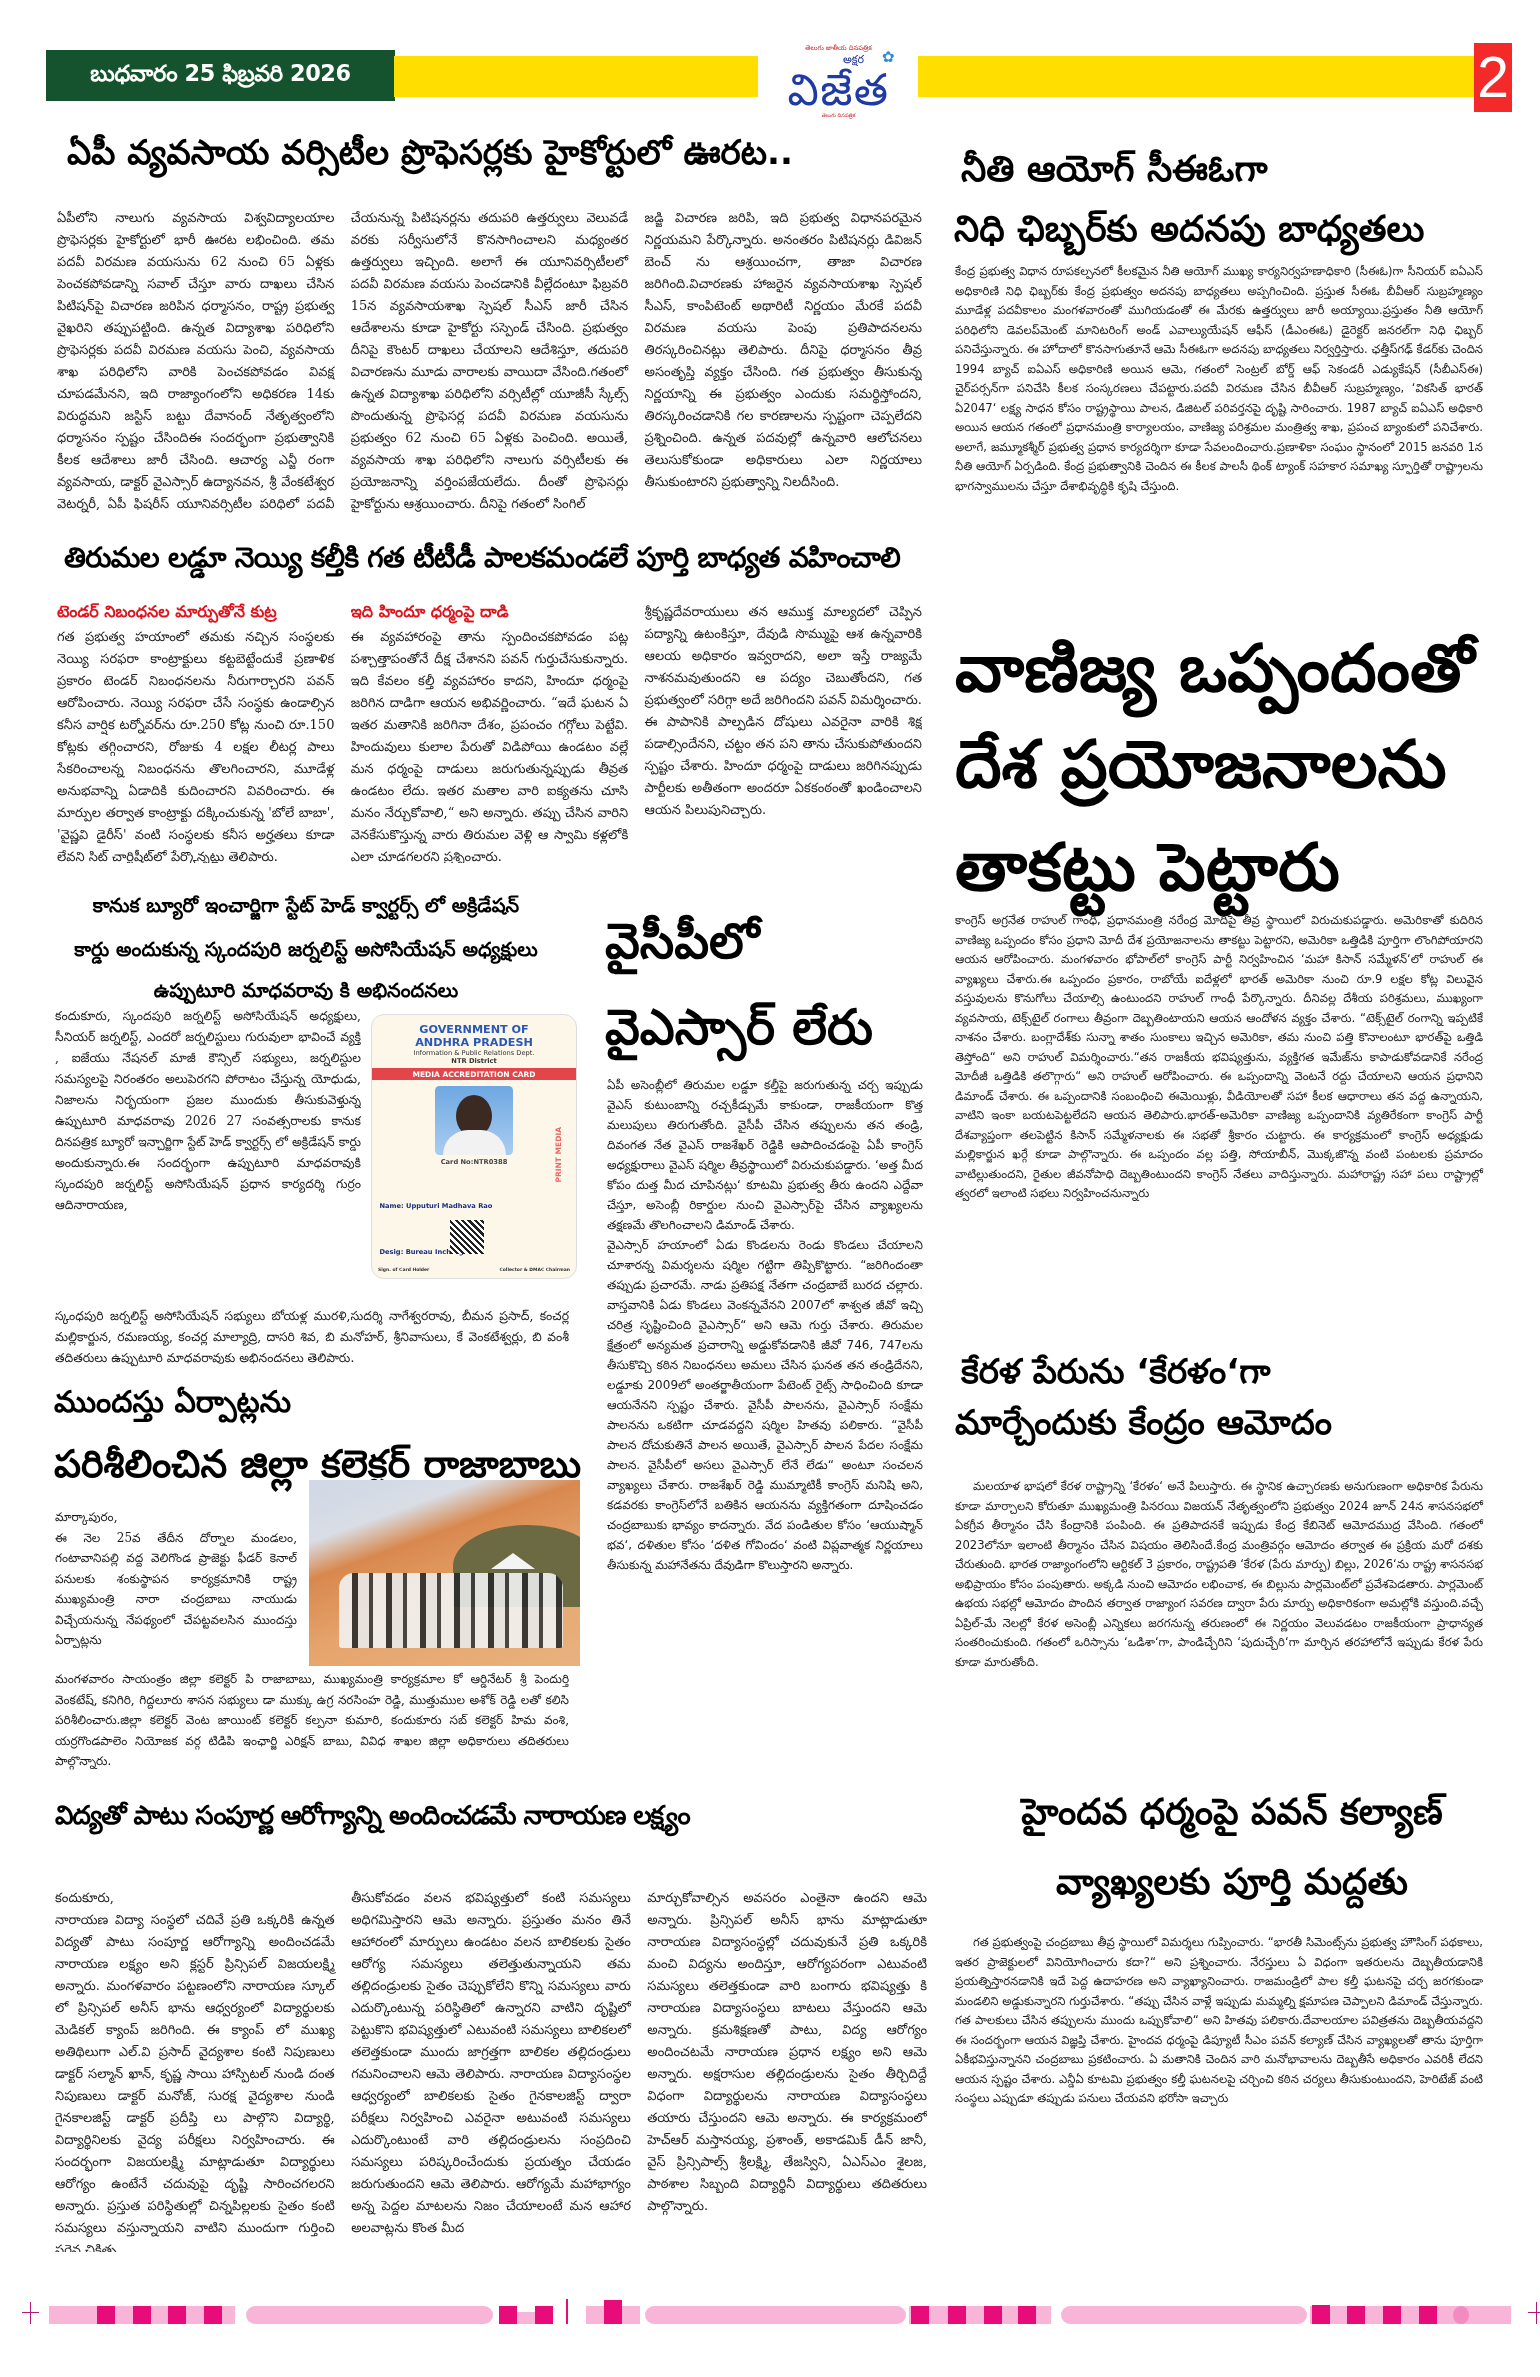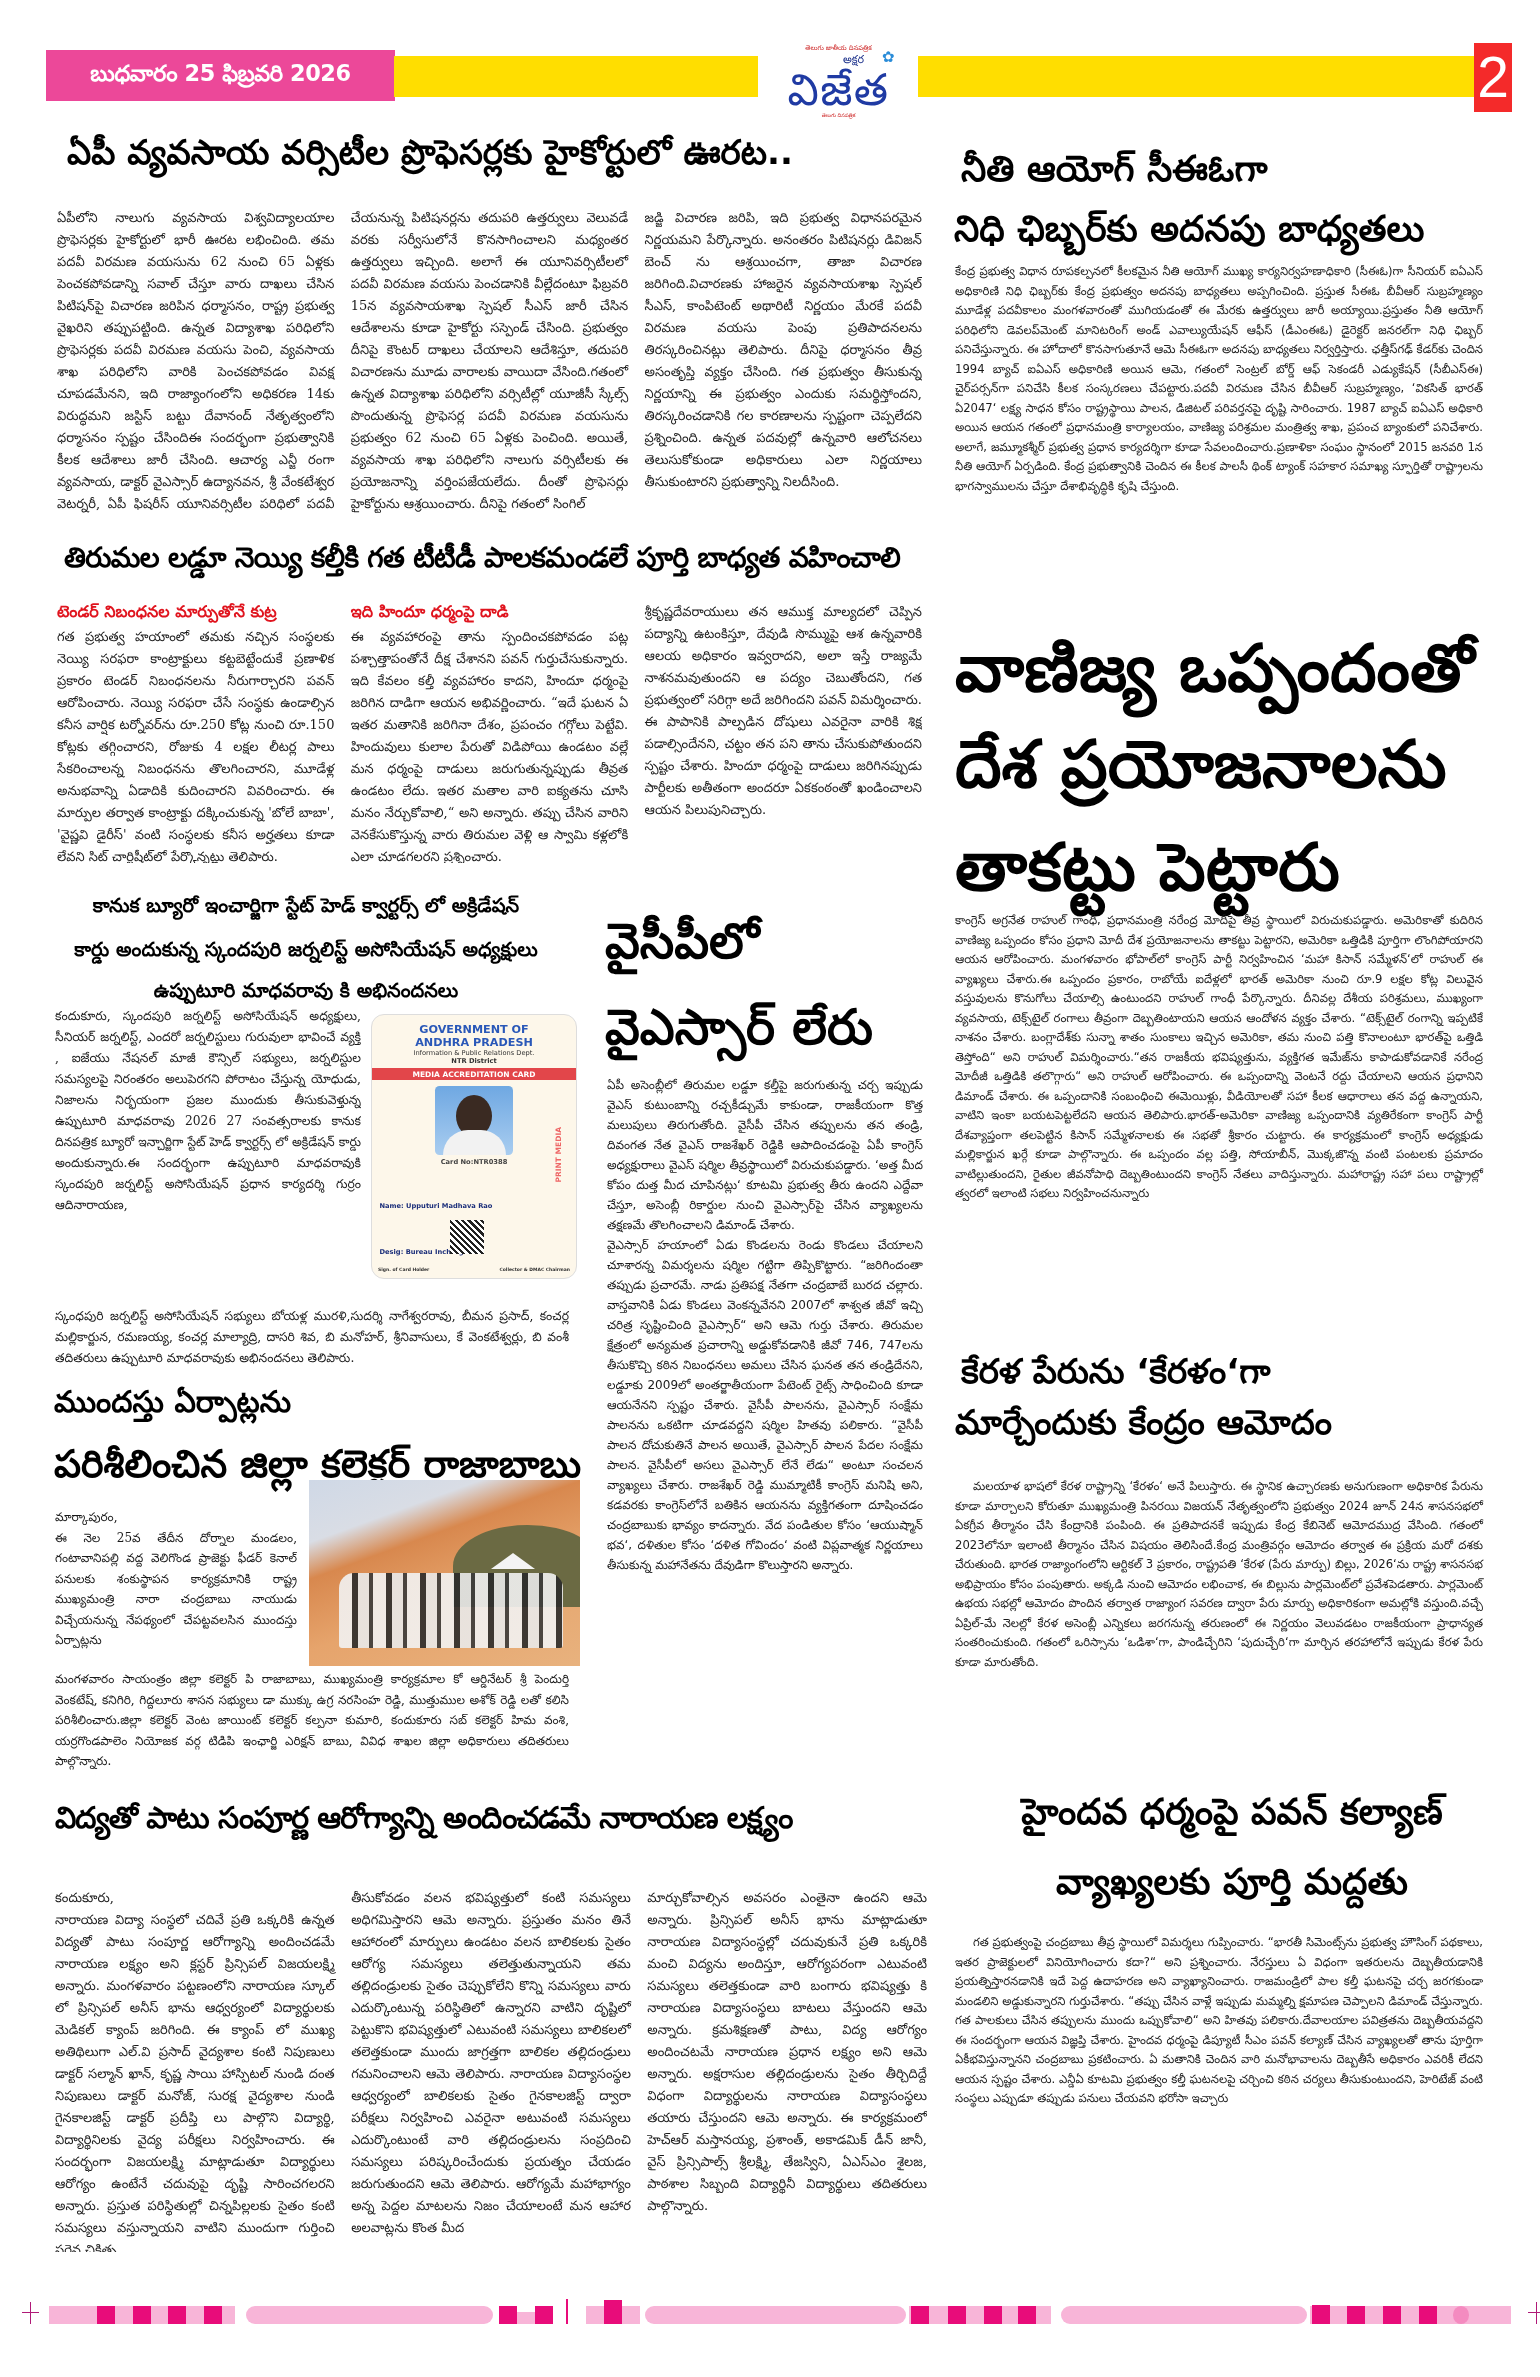--- a/index.html
+++ b/index.html
@@ -1,20 +1,20 @@
 <!DOCTYPE html>
 <html style="font-size:12px"><head>
 <meta charset="utf-8">
 <style>
   * { box-sizing: border-box; margin: 0; padding: 0; }
   html, body { width: 1541px; height: 2377px; background: #ffffff; overflow: hidden; }
   body { position: relative; font-family: "DejaVu Sans", sans-serif; color: #111; }
 
   
-  .mast-date { position: absolute; left: 46px; top: 50px; width: 349px; height: 51px; background: #ec4899;
+  .mast-date { position: absolute; left: 46px; top: 50px; width: 349px; height: 51px; background: #14532d;
     color: #fff; font-weight: bold; font-size: 22.4px; display: flex; align-items: center; justify-content: center; letter-spacing: -0.4px; }
   .mast-bar { position: absolute; top: 56px; height: 41px; background: #ffde00; }
   .mast-bar.left { left: 394px; width: 364px; }
   .mast-bar.right { left: 918px; width: 557px; }
   .mast-logo { position: absolute; left: 760px; top: 46px; width: 157px; height: 72px; display: flex; flex-direction: column; align-items: center; justify-content: center; }
   .mast-logo .tagline { font-size: 6.7px; color: #c22; }
   .mast-logo .small { font-size: 11px; color: #1a2f8a; font-weight: normal; margin-left: 30px; }
   .mast-logo .name { font-size: 44px; font-weight: normal; color: #fff; -webkit-text-stroke: 3px #1f3aa3; line-height: 1; letter-spacing: 1.5px; }
   .mast-logo .name span { color: #1f3aa3; -webkit-text-stroke: 0; }
   .mast-logo .sub { font-size: 5.2px; color: #c22; }
@@ -132,21 +132,21 @@
 <div class="headline" style="left:54px; top:1441px; font-size:38px;">పరిశీలించిన జిల్లా కలెక్టర్ రాజాబాబు</div>
 <div class="body" style="left:55px; top:1507px; width:242px; height:165px; overflow:hidden; white-space:pre-line; font-size:12px; line-height:20.5px;">మార్కాపురం,
 ఈ నెల 25వ తేదీన దోర్నాల మండలం, గంటావానిపల్లి వద్ద వెలిగొండ ప్రాజెక్టు ఫీడర్ కెనాల్ పనులకు శంకుస్థాపన కార్యక్రమానికి రాష్ట్ర ముఖ్యమంత్రి నారా చంద్రబాబు నాయుడు విచ్చేయనున్న నేపథ్యంలో చేపట్టవలసిన ముందస్తు ఏర్పాట్లను</div>
 <div class="site-photo">
   <div class="hill"></div>
   <div class="tent"></div>
   <div class="people"></div>
 </div>
 <div class="body" style="left:55px; top:1669px; width:514px; font-size:12px; line-height:20.5px;">మంగళవారం సాయంత్రం జిల్లా కలెక్టర్ పి రాజాబాబు, ముఖ్యమంత్రి కార్యక్రమాల కో ఆర్డినేటర్ శ్రీ పెందుర్తి వెంకటేష్, కనిగిరి, గిద్దలూరు శాసన సభ్యులు డా ముక్కు ఉగ్ర నరసింహ రెడ్డి, ముత్తుముల అశోక్ రెడ్డి లతో కలిసి పరిశీలించారు.జిల్లా కలెక్టర్ వెంట జాయింట్ కలెక్టర్ కల్పనా కుమారి, కందుకూరు సబ్ కలెక్టర్ హిమ వంశి, యర్రగొండపాలెం నియోజక వర్గ టిడిపి ఇంఛార్జి ఎరిక్షన్ బాబు, వివిధ శాఖల జిల్లా అధికారులు తదితరులు పాల్గొన్నారు.</div>
 
-<div class="headline" style="left:55px; top:1799px; font-size:30px; letter-spacing:-1.1px;">విద్యతో పాటు సంపూర్ణ ఆరోగ్యాన్ని అందించడమే నారాయణ లక్ష్యం</div>
+<div class="headline" style="left:55px; top:1799px; font-size:26px; letter-spacing:-1.1px;">విద్యతో పాటు సంపూర్ణ ఆరోగ్యాన్ని అందించడమే నారాయణ లక్ష్యం</div>
 <div class="cols" style="left:55px; top:1887px; width:872px; height:365px; overflow:hidden;">
   <div class="col" style="white-space:pre-line;">కందుకూరు,
 నారాయణ విద్యా సంస్థలో చదివే ప్రతి ఒక్కరికి ఉన్నత విద్యతో పాటు సంపూర్ణ ఆరోగ్యాన్ని అందించడమే నారాయణ లక్ష్యం అని క్లస్టర్ ప్రిన్సిపల్ విజయలక్ష్మి అన్నారు. మంగళవారం పట్టణంలోని నారాయణ స్కూల్ లో ప్రిన్సిపల్ అనీస్ భాను ఆధ్వర్యంలో విద్యార్థులకు మెడికల్ క్యాంప్ జరిగింది. ఈ క్యాంప్ లో ముఖ్య అతిథిలుగా ఎల్.వి ప్రసాద్ వైద్యశాల కంటి నిపుణులు డాక్టర్ సల్మాన్ ఖాన్, కృష్ణ సాయి హాస్పిటల్ నుండి దంత నిపుణులు డాక్టర్ మనోజ్, సురక్ష వైద్యశాల నుండి గైనకాలజిస్ట్ డాక్టర్ ప్రదీప్తి లు పాల్గొని విద్యార్థి, విద్యార్థినిలకు వైద్య పరీక్షలు నిర్వహించారు. ఈ సందర్భంగా విజయలక్ష్మి మాట్లాడుతూ విద్యార్థులు ఆరోగ్యం ఉంటేనే చదువుపై దృష్టి సారించగలరని అన్నారు. ప్రస్తుత పరిస్థితుల్లో చిన్నపిల్లలకు సైతం కంటి సమస్యలు వస్తున్నాయని వాటిని ముందుగా గుర్తించి సరైన చికిత్స</div>
   <div class="col">తీసుకోవడం వలన భవిష్యత్తులో కంటి సమస్యలు అధిగమిస్తారని ఆమె అన్నారు. ప్రస్తుతం మనం తినే ఆహారంలో మార్పులు ఉండటం వలన బాలికలకు సైతం ఆరోగ్య సమస్యలు తలెత్తుతున్నాయని తమ తల్లిదండ్రులకు సైతం చెప్పుకోలేని కొన్ని సమస్యలు వారు ఎదుర్కొంటున్న పరిస్థితిలో ఉన్నారని వాటిని దృష్టిలో పెట్టుకొని భవిష్యత్తులో ఎటువంటి సమస్యలు బాలికలలో తలెత్తకుండా ముందు జాగ్రత్తగా బాలికల తల్లిదండ్రులు గమనించాలని ఆమె తెలిపారు. నారాయణ విద్యాసంస్థల ఆధ్వర్యంలో బాలికలకు సైతం గైనకాలజిస్ట్ ద్వారా పరీక్షలు నిర్వహించి ఎవరైనా అటువంటి సమస్యలు ఎదుర్కొంటుంటే వారి తల్లిదండ్రులను సంప్రదించి సమస్యలు పరిష్కరించేందుకు ప్రయత్నం చేయడం జరుగుతుందని ఆమె తెలిపారు. ఆరోగ్యమే మహాభాగ్యం అన్న పెద్దల మాటలను నిజం చేయాలంటే మన ఆహార అలవాట్లను కొంత మీద</div>
   <div class="col">మార్చుకోవాల్సిన అవసరం ఎంతైనా ఉందని ఆమె అన్నారు. ప్రిన్సిపల్ అనీస్ భాను మాట్లాడుతూ నారాయణ విద్యాసంస్థల్లో చదువుకునే ప్రతి ఒక్కరికి మంచి విద్యను అందిస్తూ, ఆరోగ్యపరంగా ఎటువంటి సమస్యలు తలెత్తకుండా వారి బంగారు భవిష్యత్తు కి నారాయణ విద్యాసంస్థలు బాటలు వేస్తుందని ఆమె అన్నారు. క్రమశిక్షణతో పాటు, విద్య ఆరోగ్యం అందించటమే నారాయణ ప్రధాన లక్ష్యం అని ఆమె అన్నారు. అక్షరాసుల తల్లిదండ్రులను సైతం తీర్చిదిద్దే విధంగా విద్యార్థులను నారాయణ విద్యాసంస్థలు తయారు చేస్తుందని ఆమె అన్నారు. ఈ కార్యక్రమంలో హెచ్ఆర్ మస్తానయ్య, ప్రశాంత్, అకాడమిక్ డీన్ జానీ, వైస్ ప్రిన్సిపాల్స్ శ్రీలక్ష్మి, తేజస్విని, ఏఎస్ఎం శైలజ, పాఠశాల సిబ్బంది విద్యార్థినీ విద్యార్థులు తదితరులు పాల్గొన్నారు.</div>
 </div>
 
 <div class="headline" style="left:961px; top:146px; font-size:36px;">నీతి ఆయోగ్ సీఈఓగా</div>
 <div class="headline" style="left:954px; top:206px; font-size:36px;">నిధి ఛిబ్బర్‌కు అదనపు బాధ్యతలు</div>
 <div class="body" style="left:955px; top:262px; width:528px; font-family:'DejaVu Sans', sans-serif; font-size:11.6px; line-height:19.5px;">కేంద్ర ప్రభుత్వ విధాన రూపకల్పనలో కీలకమైన నీతి ఆయోగ్ ముఖ్య కార్యనిర్వహణాధికారి (సీఈఓ)గా సీనియర్ ఐఏఎస్ అధికారిణి నిధి ఛిబ్బర్‌కు కేంద్ర ప్రభుత్వం అదనపు బాధ్యతలు అప్పగించింది. ప్రస్తుత సీఈఓ బీవీఆర్ సుబ్రహ్మణ్యం మూడేళ్ల పదవీకాలం మంగళవారంతో ముగియడంతో ఈ మేరకు ఉత్తర్వులు జారీ అయ్యాయి.ప్రస్తుతం నీతి ఆయోగ్ పరిధిలోని డెవలప్‌మెంట్ మానిటరింగ్ అండ్ ఎవాల్యుయేషన్ ఆఫీస్ (డీఎంఈఓ) డైరెక్టర్ జనరల్‌గా నిధి ఛిబ్బర్ పనిచేస్తున్నారు. ఈ హోదాలో కొనసాగుతూనే ఆమె సీఈఓగా అదనపు బాధ్యతలు నిర్వర్తిస్తారు. ఛత్తీస్‌గఢ్ కేడర్‌కు చెందిన 1994 బ్యాచ్ ఐఏఎస్ అధికారిణి అయిన ఆమె, గతంలో సెంట్రల్ బోర్డ్ ఆఫ్ సెకండరీ ఎడ్యుకేషన్ (సీబీఎస్ఈ) చైర్‌పర్సన్‌గా పనిచేసి కీలక సంస్కరణలు చేపట్టారు.పదవీ విరమణ చేసిన బీవీఆర్ సుబ్రహ్మణ్యం, ‘వికసిత్ భారత్ ఏ2047‘ లక్ష్య సాధన కోసం రాష్ట్రస్థాయి పాలన, డిజిటల్ పరివర్తనపై దృష్టి సారించారు. 1987 బ్యాచ్ ఐఏఎస్ అధికారి అయిన ఆయన గతంలో ప్రధానమంత్రి కార్యాలయం, వాణిజ్య పరిశ్రమల మంత్రిత్వ శాఖ, ప్రపంచ బ్యాంకులో పనిచేశారు. అలాగే, జమ్మూకశ్మీర్ ప్రభుత్వ ప్రధాన కార్యదర్శిగా కూడా సేవలందించారు.ప్రణాళికా సంఘం స్థానంలో 2015 జనవరి 1న నీతి ఆయోగ్ ఏర్పడింది. కేంద్ర ప్రభుత్వానికి చెందిన ఈ కీలక పాలసీ థింక్ ట్యాంక్ సహకార సమాఖ్య స్ఫూర్తితో రాష్ట్రాలను భాగస్వాములను చేస్తూ దేశాభివృద్ధికి కృషి చేస్తుంది.</div>

